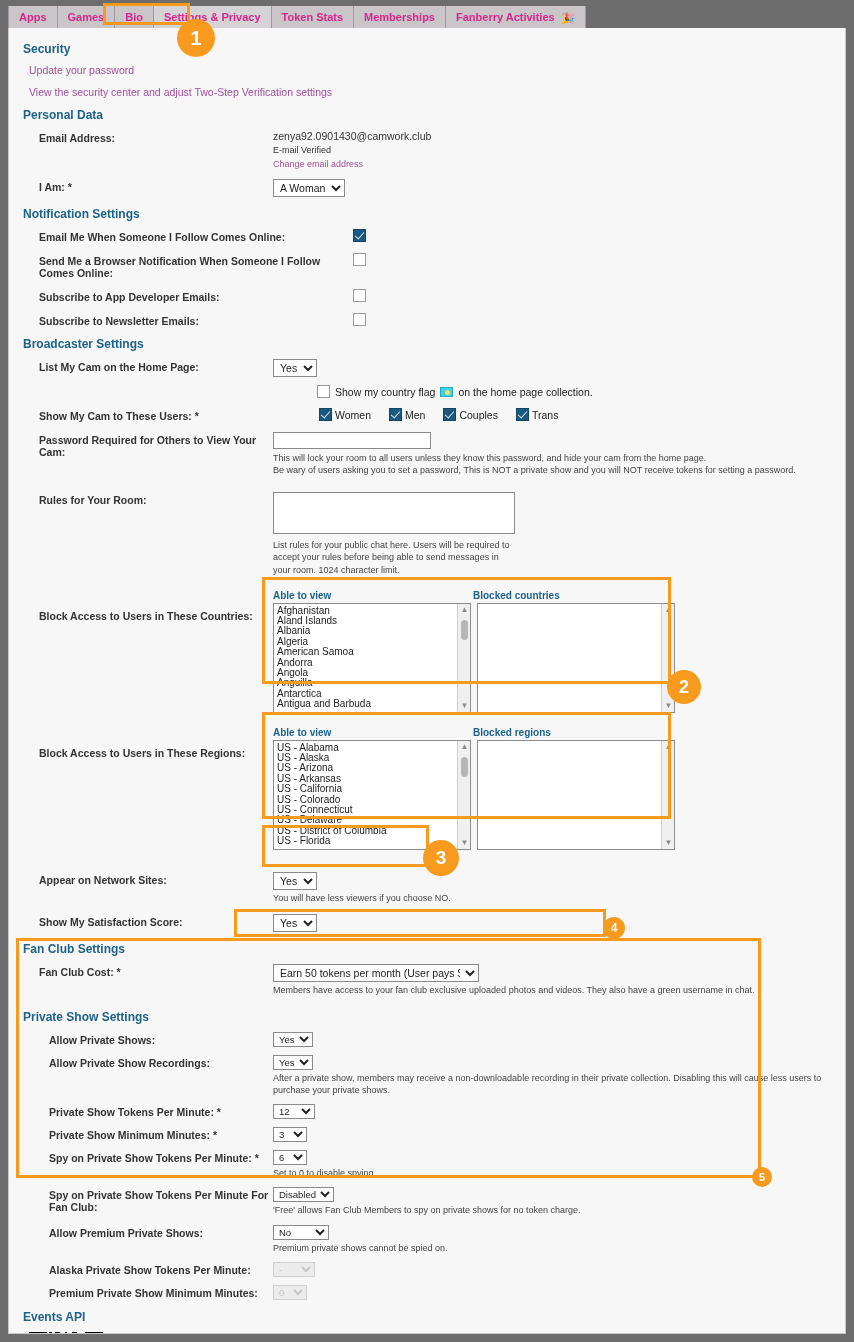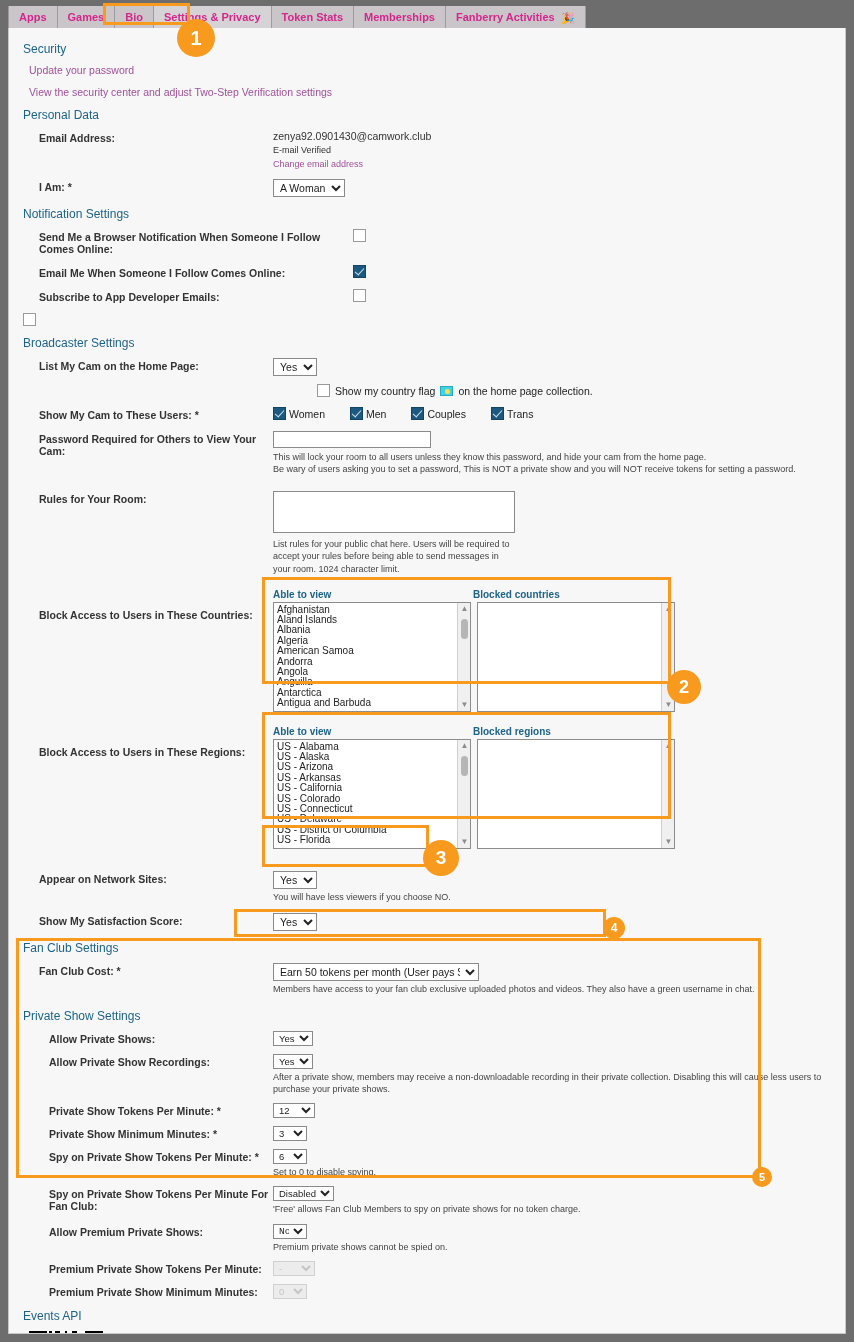--- a/index.html
+++ b/index.html
@@ -40,21 +40,21 @@
     position:absolute; top:28px; left:8px;
     width:838px; height:1306px;
     background:#f7f7f7;
     border:1px solid #c8c8c8;
     border-top:none;
     overflow:hidden;
   }
   .inner { padding:10px 14px 0 14px; position:relative; }
 
   h2.section {
-    color:#1d6389; font-size:12px; font-weight:normal;
+    color:#1d6389; font-size:12px; font-weight:bold;
     margin:10px 0 8px 0;
   }
   h2.section.first { margin-top:4px; }
 
   a.link {
     color:#a0519a; text-decoration:none; font-size:10.5px;
     display:inline-block;
   }
   .linkrow { margin:0 0 10px 6px; }
 
@@ -89,21 +89,21 @@
     background:#1c5980; border-color:#124463; position:relative;
   }
   .cb.checked:after {
     content:"";
     position:absolute; left:3px; top:0px;
     width:4px; height:8px;
     border:solid #cfe0ea; border-width:0 1.6px 1.6px 0;
     transform:rotate(42deg);
   }
   .cbline { display:flex; align-items:center; gap:5px; font-size:10.5px; }
-  .cbgroup { display:flex; align-items:center; gap:19px; font-size:10.5px; }
+  .cbgroup { display:flex; align-items:center; gap:12px; font-size:10.5px;margin-left:46px; }
   .cbgroup .item { display:flex; align-items:center; gap:3px; margin-right:6px; }
 
   .flag {
     display:inline-block; width:13px; height:10px;
     background:#3fd2e8; border:1px solid #2aa9bd; vertical-align:-1px;
     position:relative;
   }
   .flag:after{
     content:"";position:absolute;left:4px;top:2px;width:5px;height:5px;
     background:#ffe14d;border-radius:50%;
@@ -208,32 +208,33 @@
     <div class="fld">
       <select class="sel">
         <option>A Woman</option>
       </select>
     </div>
   </div>
 
   <h2 class="section">Notification Settings</h2>
 
   <div class="row">
+    <div class="lbl" style="width:330px;flex:0 0 330px;">Email Me When Someone I Follow Comes Online:</div>
+    <div class="fld"><span class="cb checked"></span></div>
+  </div>
+  <div class="row">
     <div class="lbl" style="width:330px;flex:0 0 330px;">Send Me a Browser Notification When Someone I Follow Comes Online:</div>
     <div class="fld"><span class="cb"></span></div>
   </div>
   <div class="row">
-    <div class="lbl" style="width:330px;flex:0 0 330px;">Email Me When Someone I Follow Comes Online:</div>
-    <div class="fld"><span class="cb checked"></span></div>
-  </div>
-  <div class="row">
     <div class="lbl" style="width:330px;flex:0 0 330px;">Subscribe to App Developer Emails:</div>
     <div class="fld"><span class="cb"></span></div>
   </div>
   <div class="row">
+    <div class="lbl" style="width:330px;flex:0 0 330px;">Subscribe to Newsletter Emails:</div>
     <div class="fld"><span class="cb"></span></div>
   </div>
 
   <h2 class="section">Broadcaster Settings</h2>
 
   <div class="row">
     <div class="lbl">List My Cam on the Home Page:</div>
     <div class="fld">
       <select class="sel">
         <option>Yes</option>
@@ -435,27 +436,27 @@
     <div class="lbl" style="padding-left:26px;">Spy on Private Show Tokens Per Minute For Fan Club:</div>
     <div class="fld">
       <select class="sel sm"><option>Disabled</option></select>
       <div class="tiny" style="margin-top:2px;">'Free' allows Fan Club Members to spy on private shows for no token charge.</div>
     </div>
   </div>
 
   <div class="row" style="margin-bottom:8px;">
     <div class="lbl" style="padding-left:26px;">Allow Premium Private Shows:</div>
     <div class="fld">
-      <select class="sel sm" style="width:34px;font-family:Liberation Mono, monospace;"><option>No</option></select>
+      <select class="sel sm" style="width:56px;"><option>No</option></select>
       <div class="tiny" style="margin-top:2px;">Premium private shows cannot be spied on.</div>
     </div>
   </div>
 
   <div class="row" style="margin-bottom:8px;">
-    <div class="lbl" style="padding-left:26px;">Premium Private Show Tokens Per Minute:</div>
+    <div class="lbl" style="padding-left:26px;">Alaska Private Show Tokens Per Minute:</div>
     <div class="fld"><select class="sel sm" style="width:42px;" disabled=""><option>-</option></select></div>
   </div>
 
   <div class="row" style="margin-bottom:6px;">
     <div class="lbl" style="padding-left:26px;">Premium Private Show Minimum Minutes:</div>
     <div class="fld"><select class="sel sm" style="width:34px;" disabled=""><option>0</option></select></div>
   </div>
 
   <h2 class="section" style="margin-top:10px;">Events API</h2>
   <div class="events">

